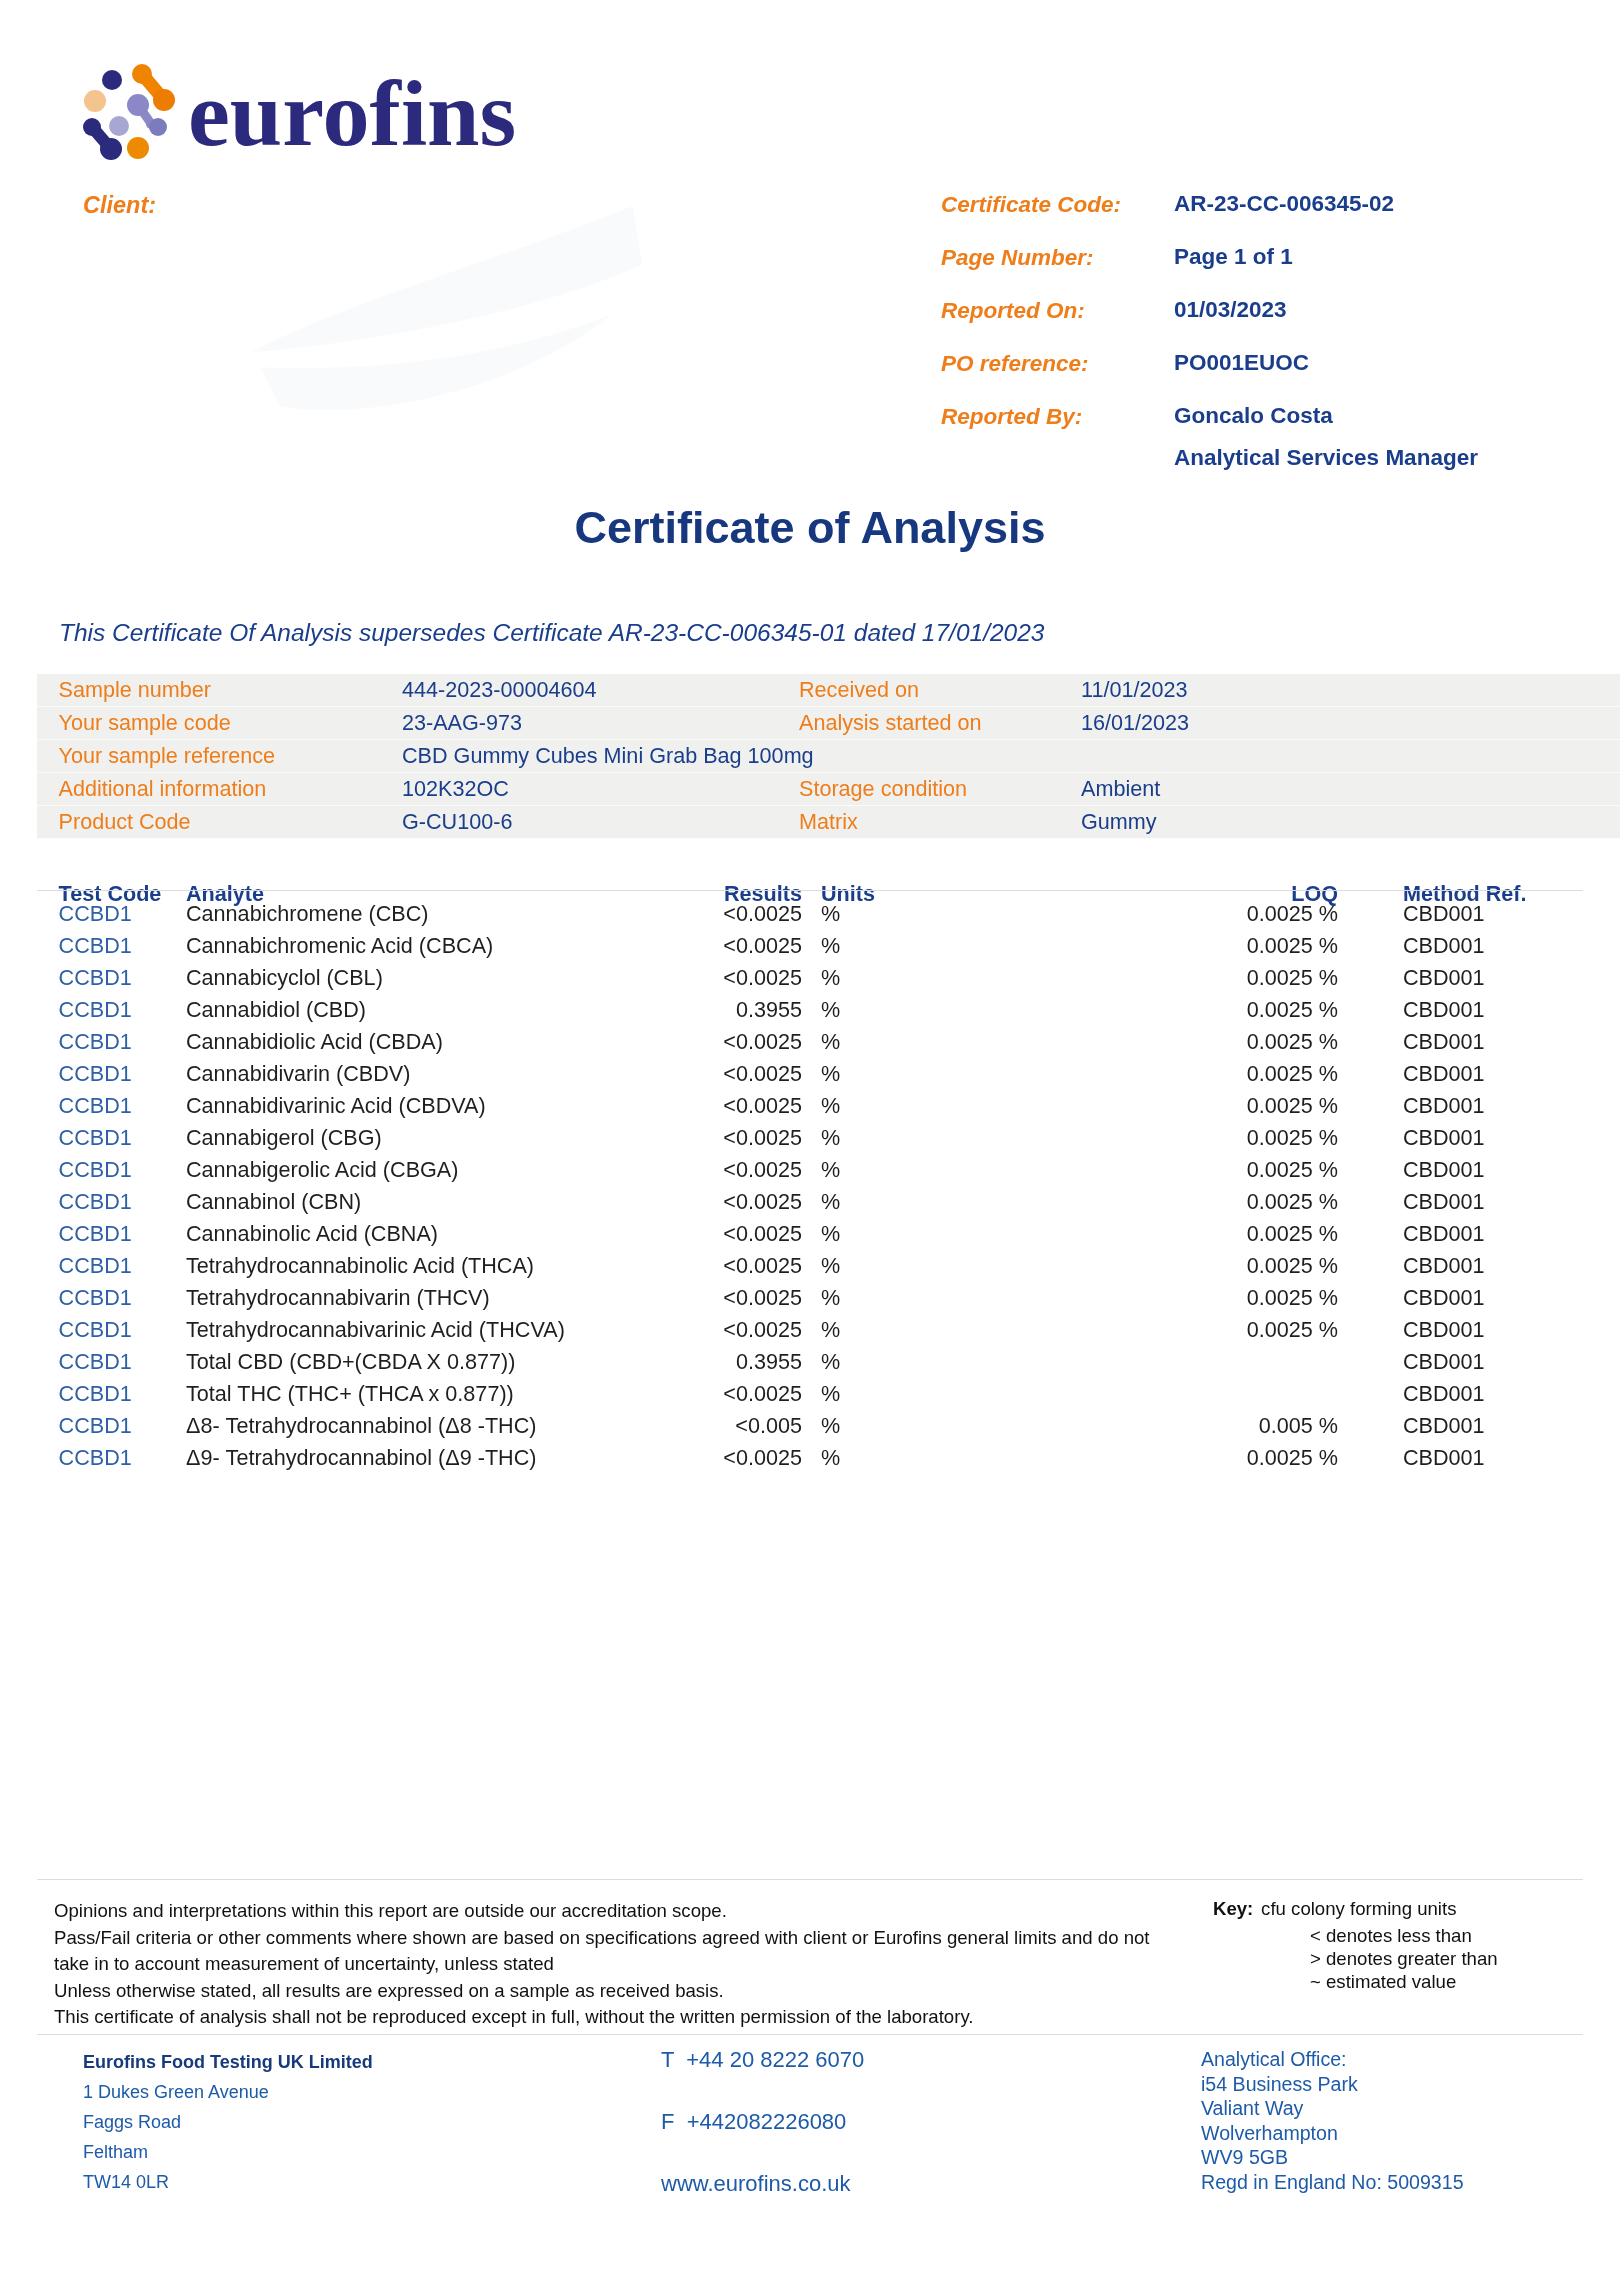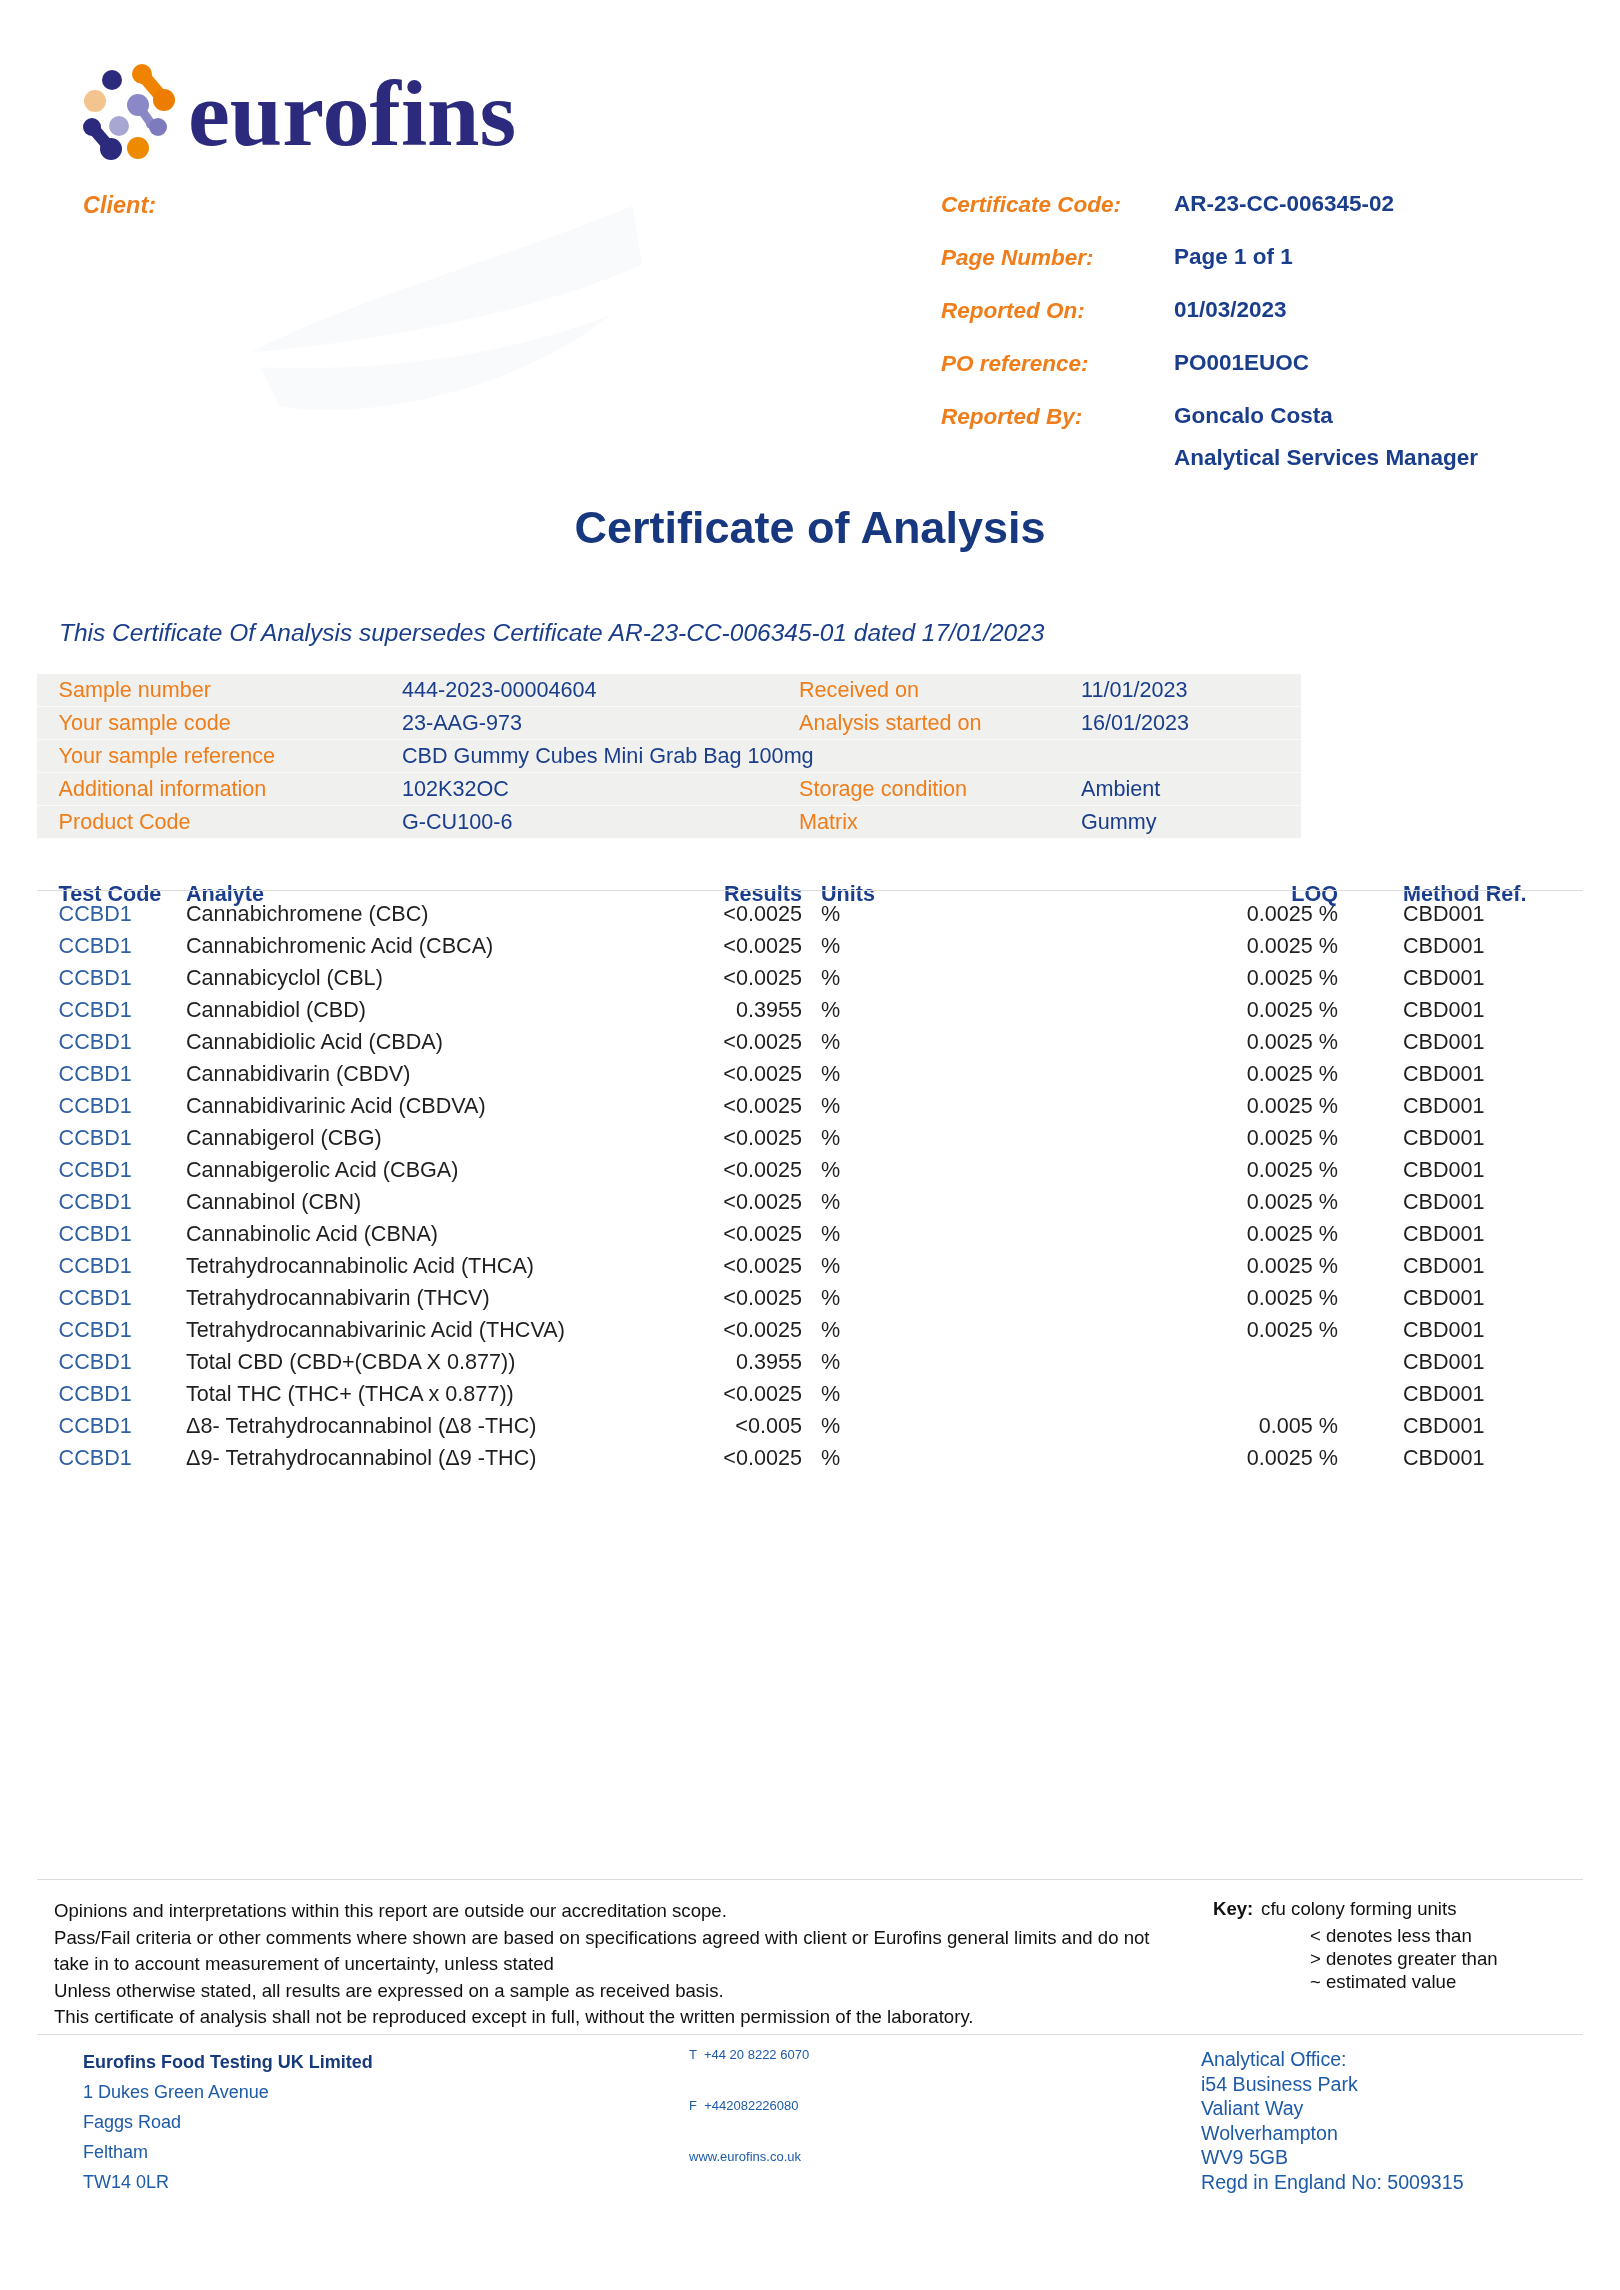--- a/index.html
+++ b/index.html
@@ -26,21 +26,21 @@
   .meta-row{height:53px;display:flex;align-items:flex-start;}
   .meta-label{width:233px;flex:0 0 233px;font-size:22.5px;font-weight:bold;font-style:italic;color:var(--orange);}
   .meta-value{font-size:22.5px;font-weight:bold;color:var(--navy);line-height:1.1;}
   .meta-value .v2{margin-top:17px;}
 
   
   .doc-title{left:0;top:502px;width:1620px;text-align:center;font-size:45px;font-weight:bold;color:var(--title-navy);}
   .supersedes{left:59px;top:619px;font-size:24.5px;font-style:italic;color:var(--navy);}
 
   
-  .sample-table{left:37px;top:674px;width:1264px;}
+  .sample-table{left:37px;top:674px;width:1583px;}
   .sample-row{position:relative;height:33px;background:var(--sample-bg);border-bottom:1px solid #fbfbfa;box-sizing:border-box;}
   .sample-row .cell{position:absolute;top:0;line-height:32px;font-size:21.6px;white-space:nowrap;}
   .s-label{color:var(--orange);}
   .s-value{color:var(--navy);}
   .s-l1{left:21.6px;} .s-v1{left:365px;} .s-l2{left:762px;} .s-v2{left:1044px;}
 
   
   .results-header{left:37px;top:859px;width:1546px;height:27.4px;position:absolute;}
   .results-header .cell{position:absolute;top:0;font-size:21.6px;font-weight:bold;color:var(--navy);white-space:nowrap;margin-top:22px;}
   .header-rule{left:37px;top:890px;width:1546px;height:1px;background:var(--line-gray);}
@@ -59,21 +59,21 @@
   .rule-top{left:37px;top:1879px;width:1546px;height:1px;background:var(--line-gray);}
   .notes{left:54px;top:1898px;width:1137px;font-size:18.6px;line-height:26.5px;color:#111;}
   .key-block{left:1213px;top:1898px;font-size:18.6px;color:#111;}
   .key-label{font-weight:bold;margin-right:7.8px;}
   .key-lines{margin-left:97px;margin-top:3.9px;line-height:23px;}
   .rule-bottom{left:37px;top:2034px;width:1546px;height:1px;background:var(--line-gray);}
 
   
   .footer-left{left:83px;top:2047px;font-size:18px;line-height:30px;color:var(--footer-blue);}
   .footer-company{font-weight:bold;color:var(--footer-navy);}
-  .footer-mid{left:689px;top:2047px;font-size:13px;color:var(--footer-blue);}
+  .footer-mid{left:661px;top:2047px;font-size:22px;color:var(--footer-blue);}
   .footer-mid .contact-line{margin-bottom:36px;white-space:pre;}
   .footer-right{left:1201px;top:2047px;font-size:19.6px;line-height:24.5px;color:var(--footer-blue);}
 </style>
 </head>
 <body>
 
 <svg class="abs watermark" viewBox="0 0 560 430" aria-hidden="true">
   <path d="M420 10 C 300 60, 120 110, 30 160 C 150 150, 320 120, 430 70 Z" fill="#9FB2C8"></path>
   <path d="M40 175 C 180 180, 300 160, 400 120 C 300 200, 150 230, 60 215 Z" fill="#9FB2C8"></path>
 </svg>

